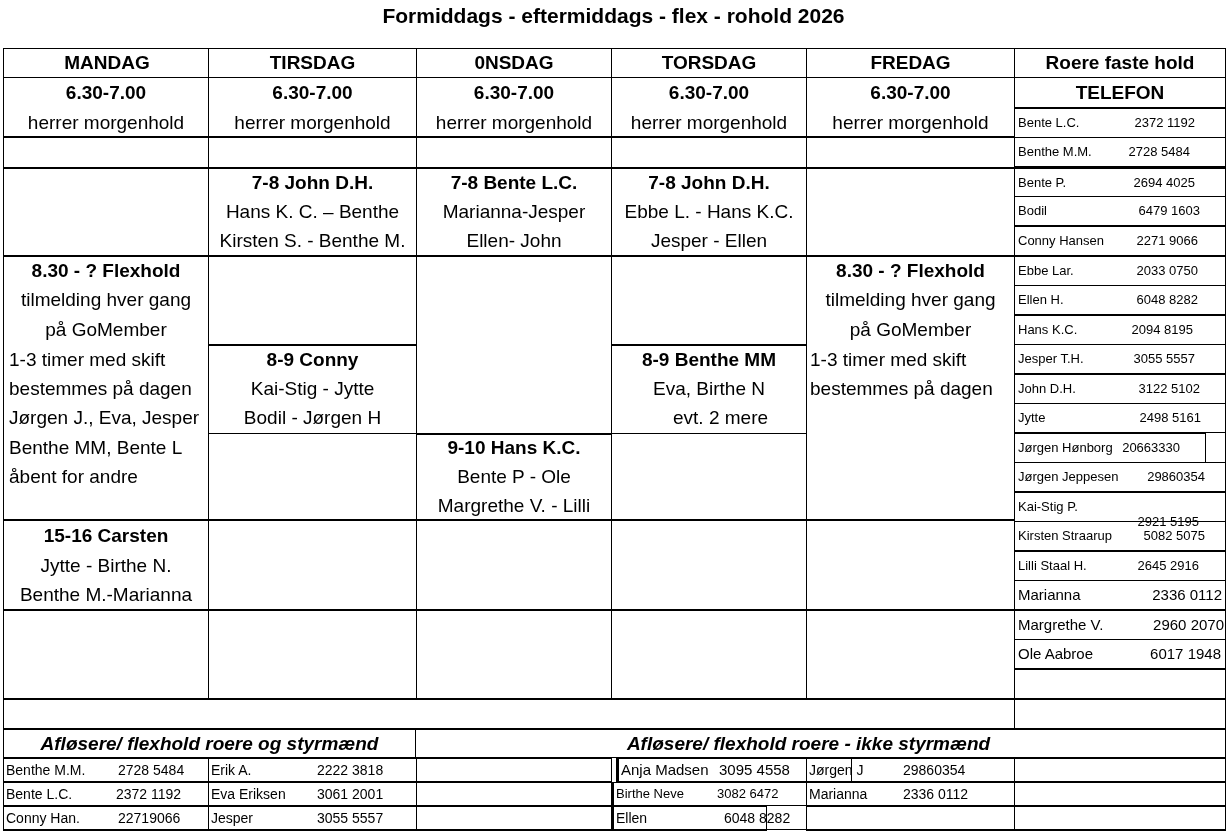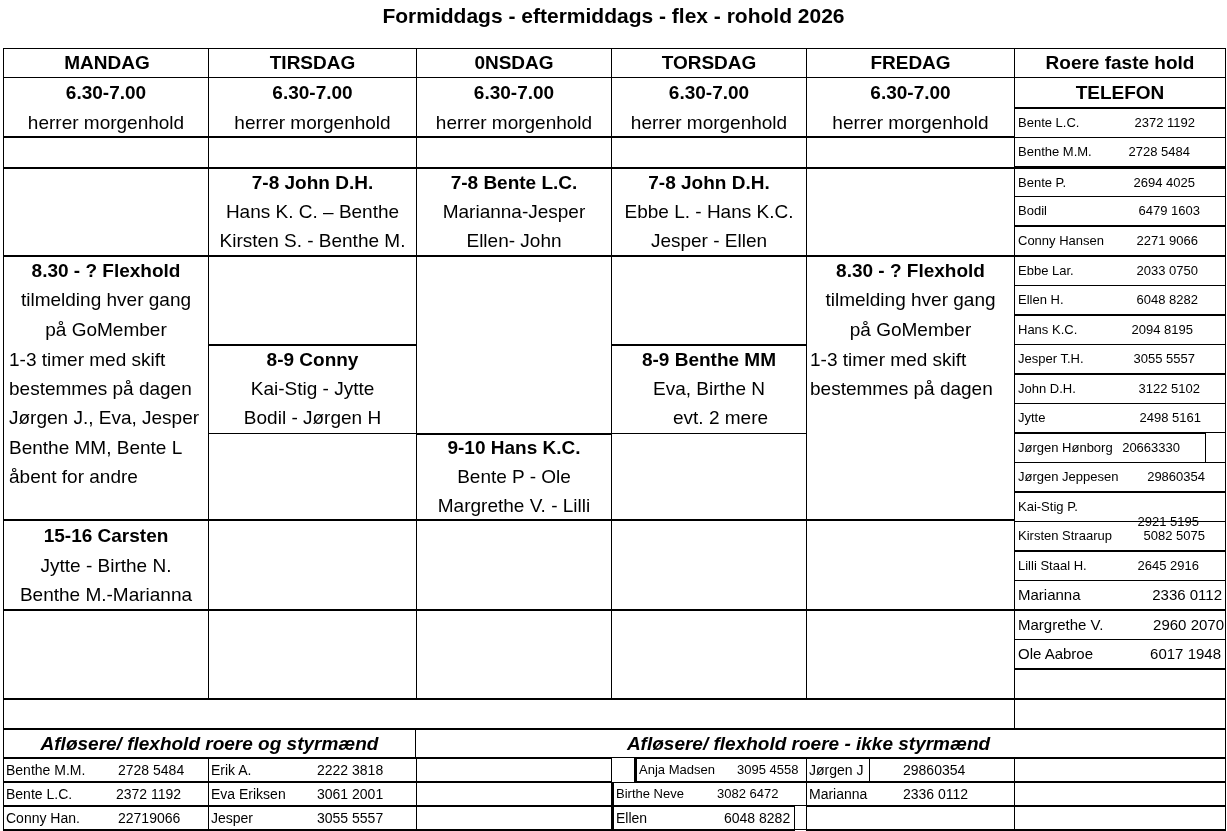--- a/index.html
+++ b/index.html
@@ -251,29 +251,29 @@
   </div>
 <div class="sub" style="left:208px; top:806px; width:209px; height:25px;">
     <span class="nm">Jesper</span>
     <span class="nr" style="left:108px;">3055 5557</span>
   </div>
 
 <div class="sub" style="left:416px; top:758px; width:196px;"></div>
 <div class="sub" style="left:416px; top:782px; width:196px;"></div>
 <div class="sub" style="left:416px; top:806px; width:196px; height:25px;"></div>
 
-<div class="sub" style="left:634px; top:758px; width:236px; border-left-width:3px; font-size:13px;">
+<div class="sub" style="left:616px; top:758px; width:236px; border-left-width:3px; font-size:15px;">
     <span class="nm">Anja Madsen</span>
     <span class="nr" style="left:100px;">3095 4558</span>
   </div>
 <div class="sub" style="left:611px; top:782px; width:196px; border-left-width:3px; font-size:13px;">
     <span class="nm">Birthe Neve</span>
     <span class="nr" style="left:103px;">3082 6472</span>
   </div>
-<div class="sub" style="left:611px; top:806px; width:184px; height:25px; border-left-width:3px;padding-left:32px;">
+<div class="sub" style="left:611px; top:806px; width:156px; height:25px; border-left-width:3px;padding-left:32px;">
     <span class="nm">Ellen</span>
     <span class="nr" style="left:110px;">6048 8282</span>
   </div>
 
 <div class="sub" style="left:806px; top:758px; width:209px;">
     <span class="nm">Jørgen J</span>
     <span class="nr" style="left:96px;">29860354</span>
   </div>
 <div class="sub" style="left:806px; top:782px; width:209px;">
     <span class="nm">Marianna</span>

